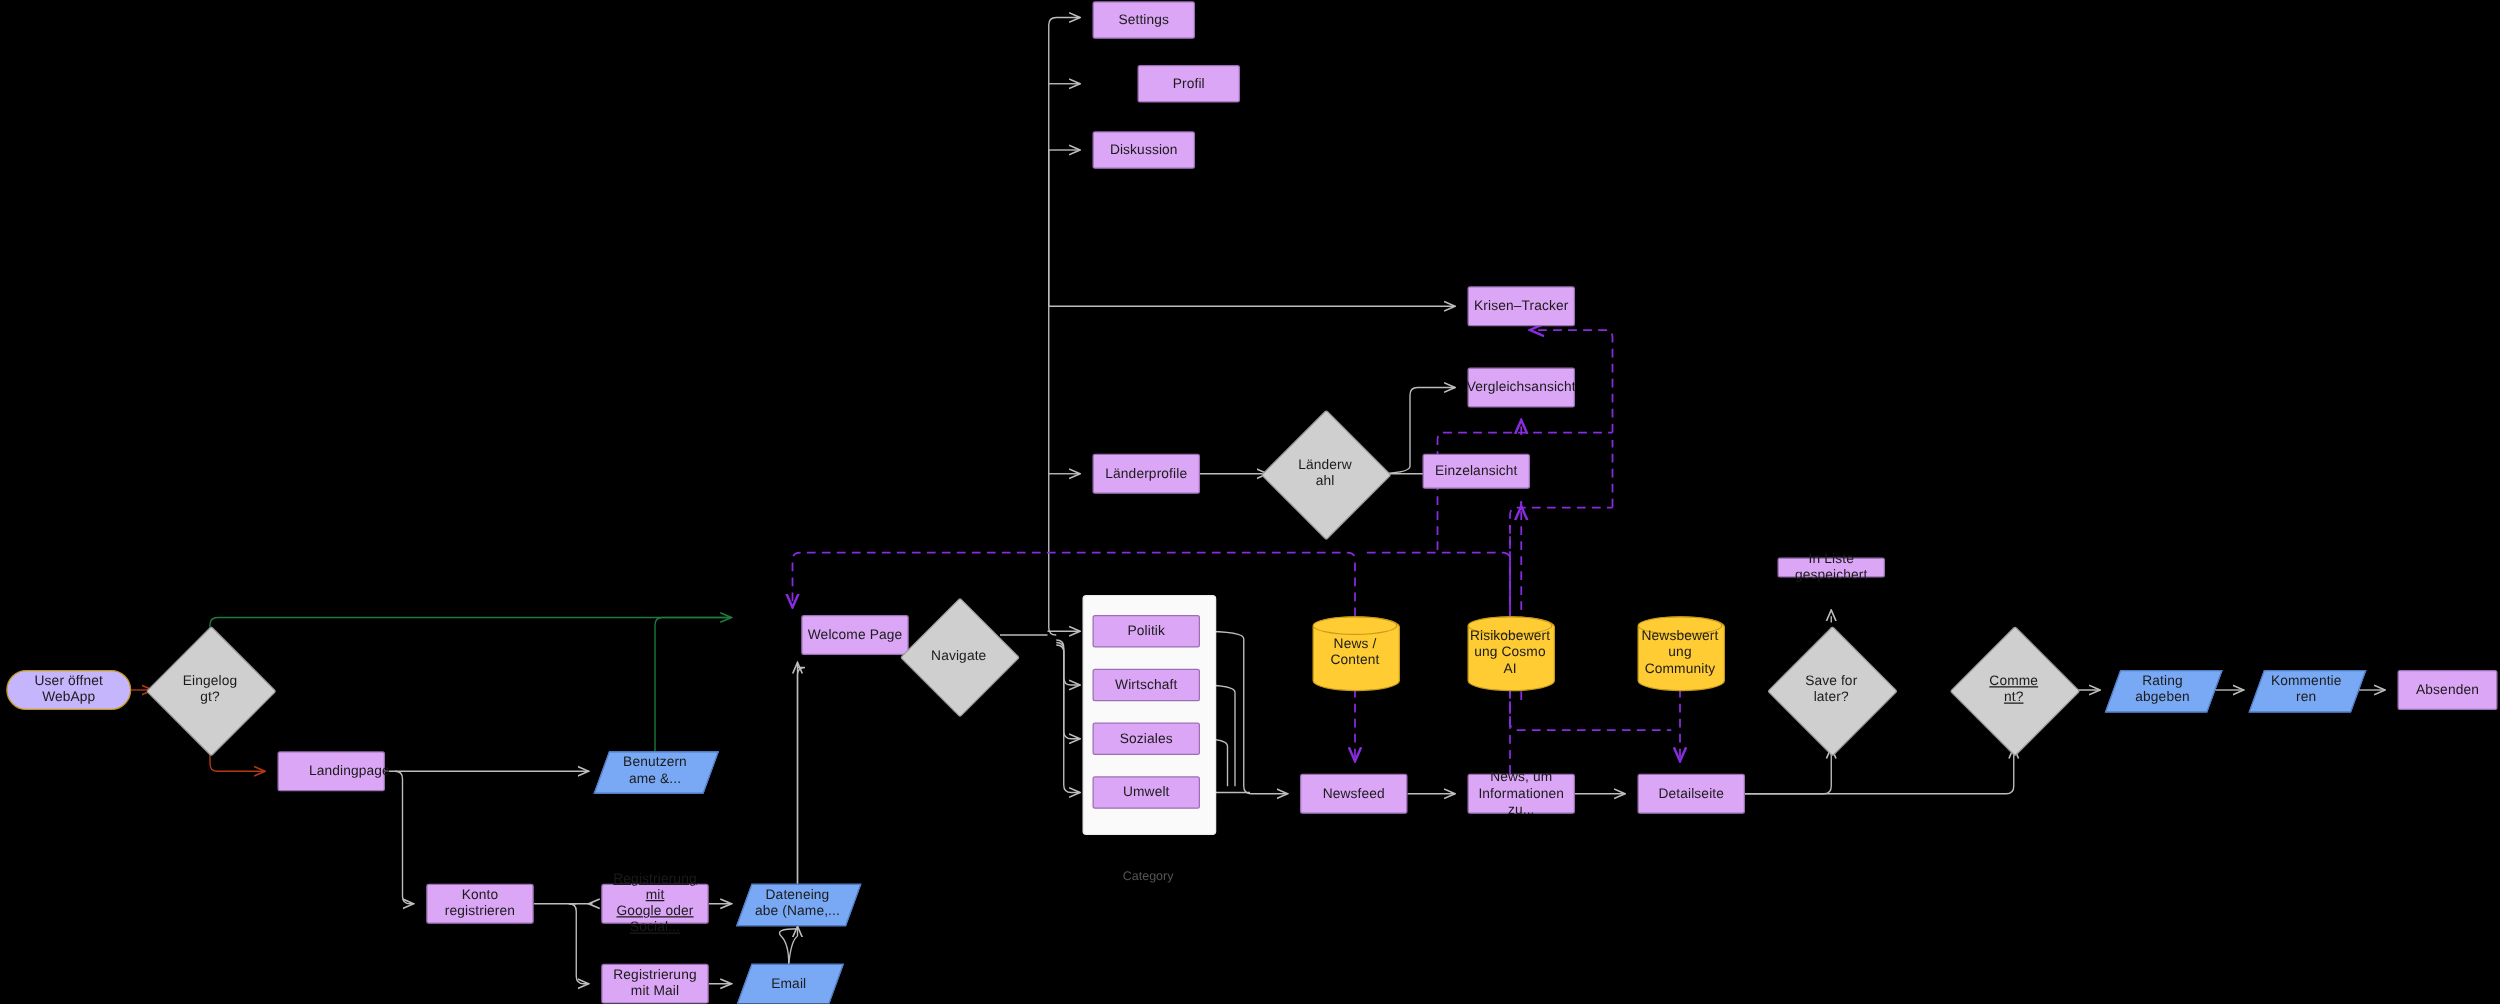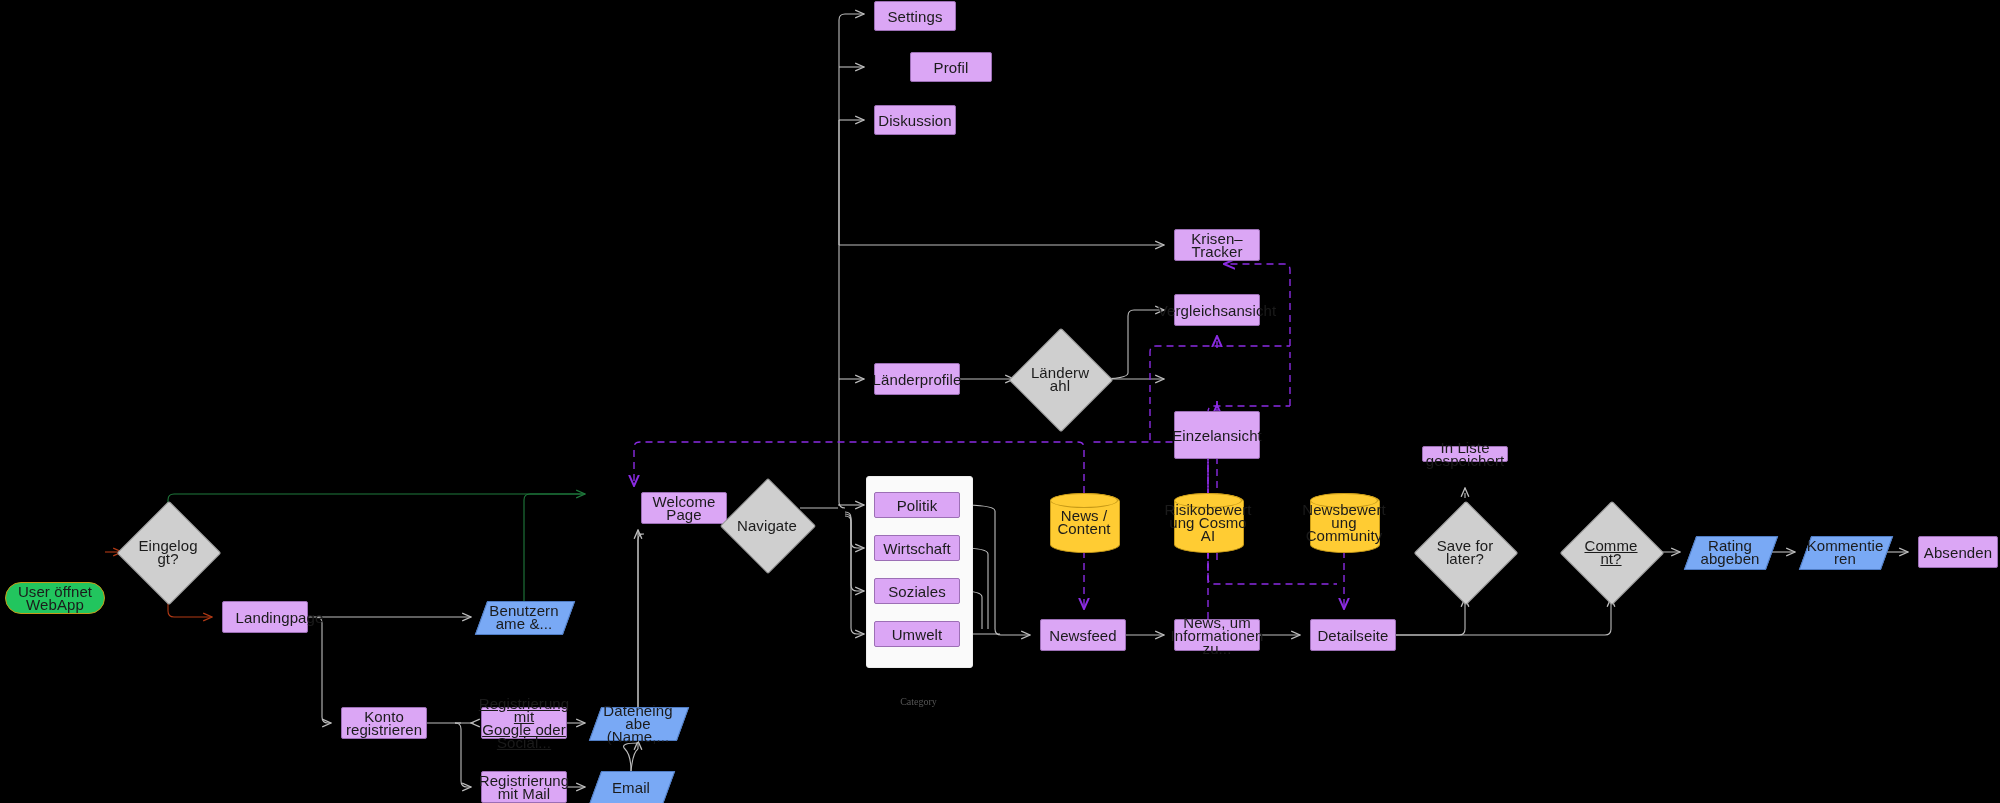--- a/index.html
+++ b/index.html
@@ -1,23 +1,23 @@
 <!DOCTYPE html>
 <html><head>
 <meta charset="utf-8">
 <style>
   html,body{margin:0;padding:0;background:#000;}
   body{font-family:"Liberation Sans",sans-serif;}
   #stage{position:relative;width:2000px;height:803px;background:#000000;overflow:hidden;}
   #edges{position:absolute;left:0;top:0;width:2000px;height:803px;pointer-events:none;}
-  .node{position:absolute;box-sizing:border-box;display:flex;align-items:center;justify-content:center;text-align:center;color:#1b1b1b;font-size:15px;line-height:13px;letter-spacing:.1px;}
+  .node{position:absolute;box-sizing:border-box;display:flex;align-items:center;justify-content:center;text-align:center;color:#1b1b1b;font-size:11px;line-height:13px;letter-spacing:.1px;}
   .node .lbl{display:block;padding:0 4px;white-space:pre-line;}
 
   .n-rect{background:#DBA6F5;border:1px solid #9c6fb5;border-radius:2px;}
-  .n-start{background:#22c55e;border:1px solid #c79a18;border-radius:20px;margin-top:46px;}
+  .n-start{background:#c4b5fd;border:1px solid #c79a18;border-radius:20px;}
   .n-dec{background:transparent;border:none;}
   .n-dec .dia{position:absolute;left:0;top:0;width:100%;height:100%;background:#CFCFCF;border:1px solid #9a9a9a;transform:rotate(45deg);border-radius:2px;}
   .n-dec .lbl{position:relative;z-index:2;}
   .n-par{background:transparent;border:none;justify-content:center;}
   .n-par .sk{position:absolute;left:0;top:0;width:100%;height:100%;background:#79A9F5;border:1px solid #4f7cc4;transform:skewX(-20deg);}
   .n-par .lbl{position:relative;z-index:2;}
   .n-db{background:transparent;border:none;}
   .n-db .cyl{position:absolute;left:0;top:0;width:100%;height:100%;background:#FFCC33;border:1px solid #c79a18;border-radius:50% / 14%;}
   .n-db .cyltop{position:absolute;left:0;top:0;width:100%;height:26%;background:#FFCC33;border:1px solid #c79a18;border-radius:50%;box-sizing:border-box;}
   .n-db .lbl{position:relative;z-index:2;}
@@ -137,21 +137,21 @@
       <path d="M1217,560 L1217,405" marker-end="url(#ahp)"></path>
       <path d="M1217,405 L1217,401"></path>
 
       <path d="M1290,346 L1290,270 Q1290,264 1284,264 L1224,264" marker-end="url(#ahp)"></path>
       <path d="M1217,348 L1217,336" marker-end="url(#ahp)"></path>
     </g>
   </svg>
 
   <div id="nodes">
       <div class="group" style="left: 866px; top: 476px; width: 105px; height: 190px;"></div>
-      <div class="group-label" style="left: 866px; top: 696px; width: 105px; font-family: Liberation Serif, serif;">Category</div>
+      <div class="group-label" style="left: 866px; top: 696px; width: 105px;">Category</div>
       <div class="node n-start" style="left: 5px; top: 536px; width: 100px; height: 32px;">
         <span class="lbl">User öffnet WebApp</span>
       </div>
       <div class="node n-dec" style="left: 132px; top: 516px; width: 72px; height: 72px;">
         <span class="dia"></span>
         <span class="lbl">Eingelog
 gt?</span>
       </div>
       <div class="node n-rect" style="left: 222px; top: 601px; width: 86px; height: 32px; padding-left: 29px;">
         <span class="lbl">Landingpage</span>
@@ -215,21 +215,21 @@
         <span class="dia"></span>
         <span class="lbl">Länderw
 ahl</span>
       </div>
       <div class="node n-rect" style="left: 1174px; top: 229px; width: 86px; height: 32px;">
         <span class="lbl">Krisen–Tracker</span>
       </div>
       <div class="node n-rect" style="left: 1174px; top: 294px; width: 86px; height: 32px;">
         <span class="lbl">Vergleichsansicht</span>
       </div>
-      <div class="node n-rect" style="left: 1174px; top: 363px; width: 86px; height: 48px; margin-top: 48px;">
+      <div class="node n-rect" style="left: 1138px; top: 363px; width: 86px; height: 28px;">
         <span class="lbl">Einzelansicht</span>
       </div>
       <div class="node n-db" style="left: 1050px; top: 493px; width: 68px; height: 58px;">
         <span class="cyl"></span>
         <span class="cyltop"></span>
         <span class="lbl">News / Content</span>
       </div>
       <div class="node n-db" style="left: 1174px; top: 493px; width: 68px; height: 58px;">
         <span class="cyl"></span>
         <span class="cyltop"></span>

